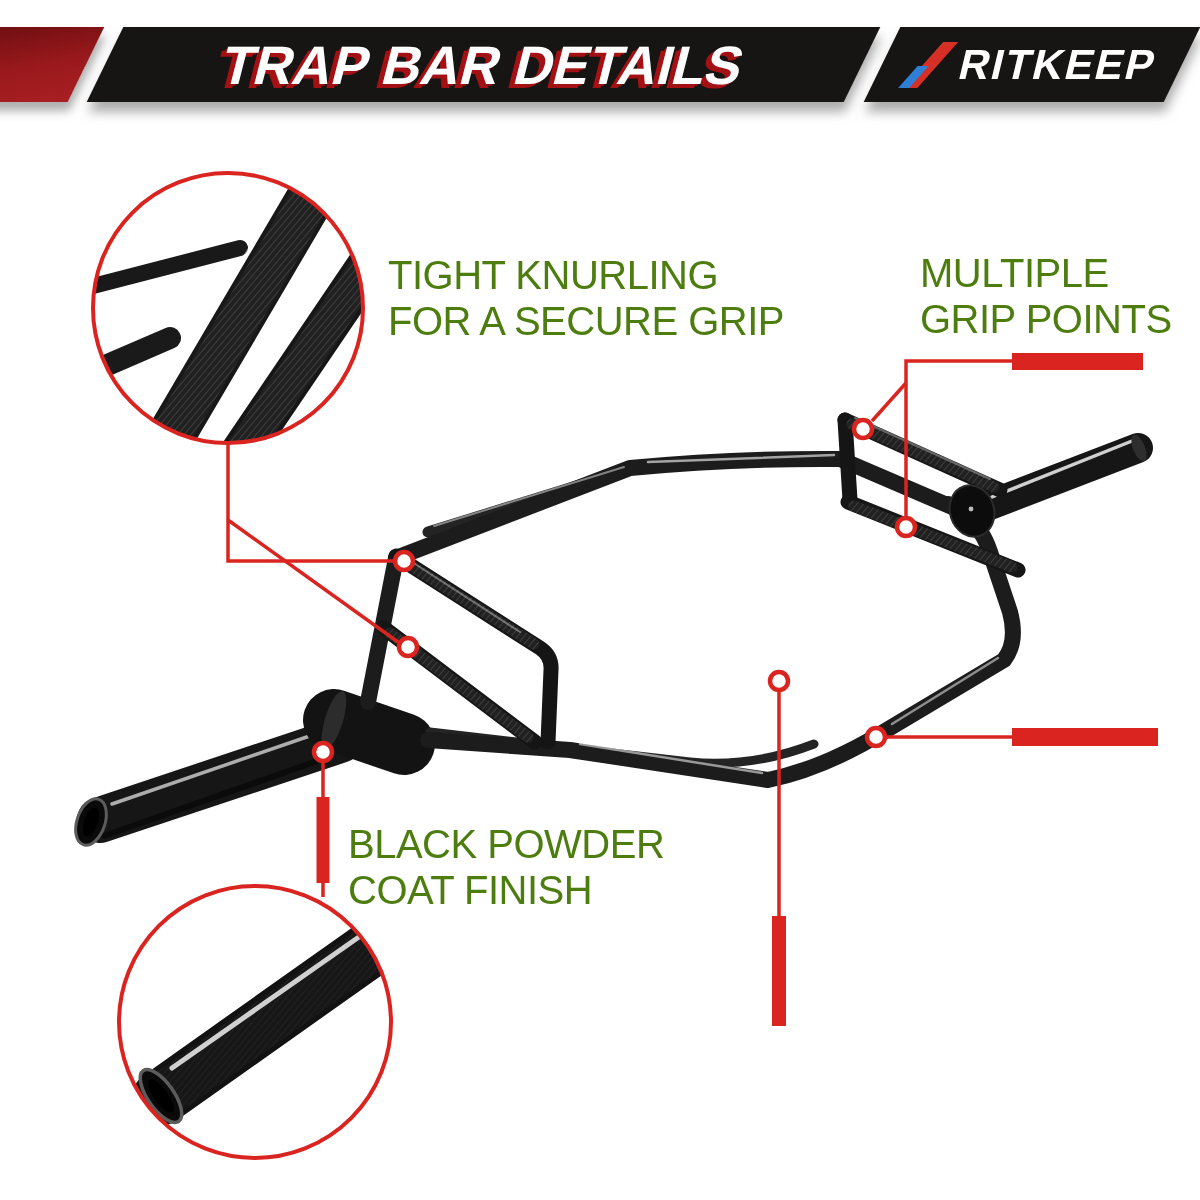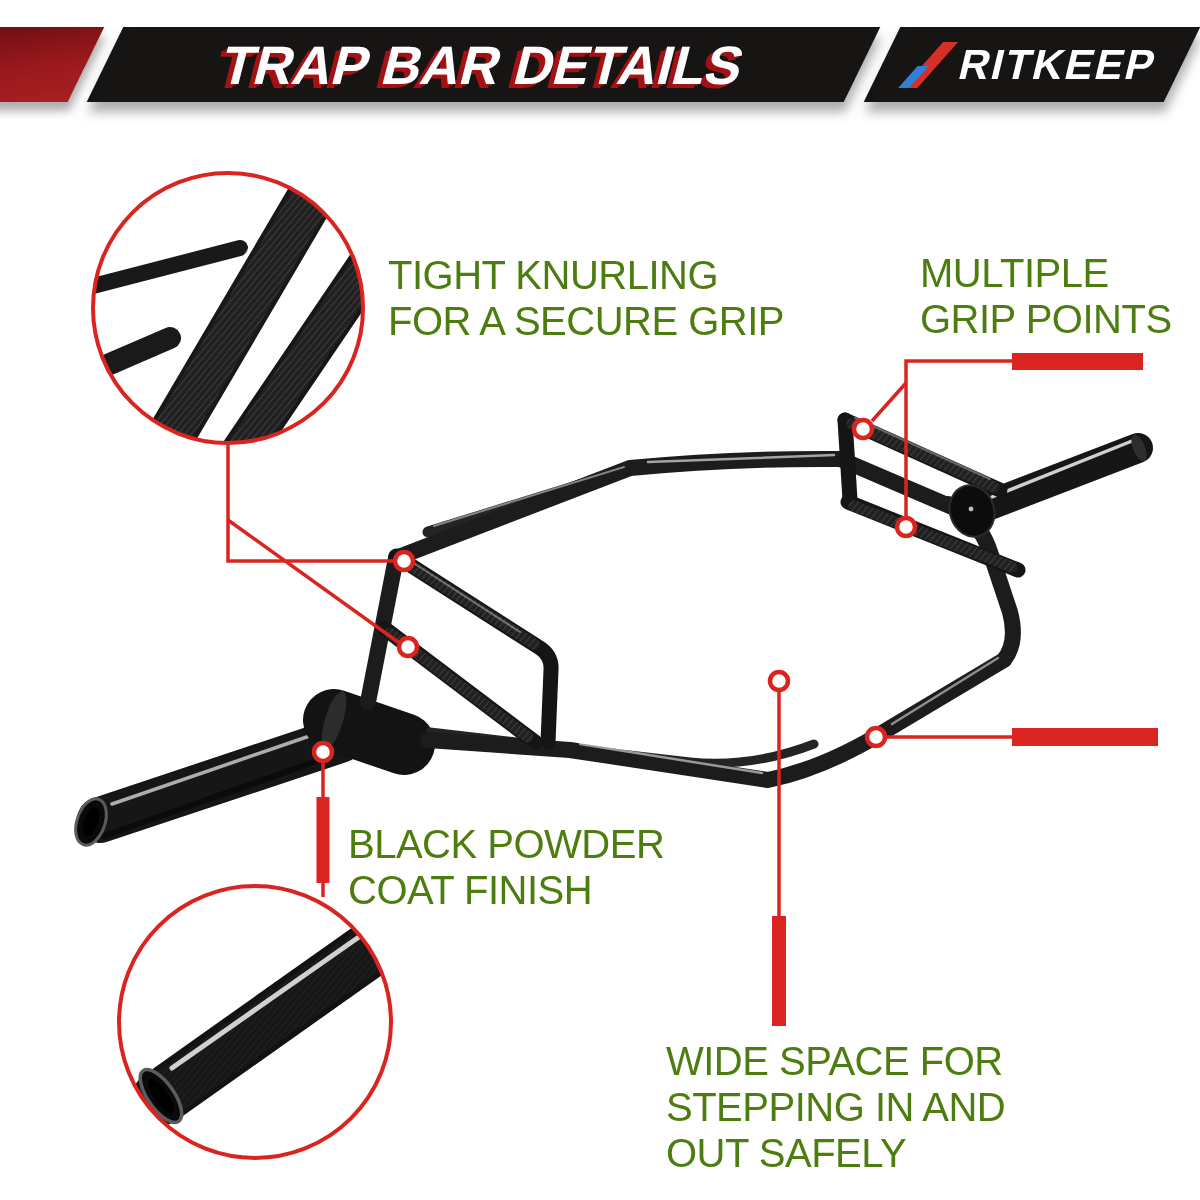--- a/index.html
+++ b/index.html
@@ -214,17 +214,14 @@
       </g>
     </g>
   </svg>
 
   <div class="label lbl-knurling">TIGHT KNURLING
 FOR A SECURE GRIP</div>
   <div class="label lbl-grip">MULTIPLE
 GRIP POINTS</div>
   <div class="label lbl-powder">BLACK POWDER
 COAT FINISH</div>
-  <div class="label lbl-wide">WIDE SPACE FOR
-STEPPING IN AND
-OUT SAFELY</div>
 
 </div>
 
 </body></html>

